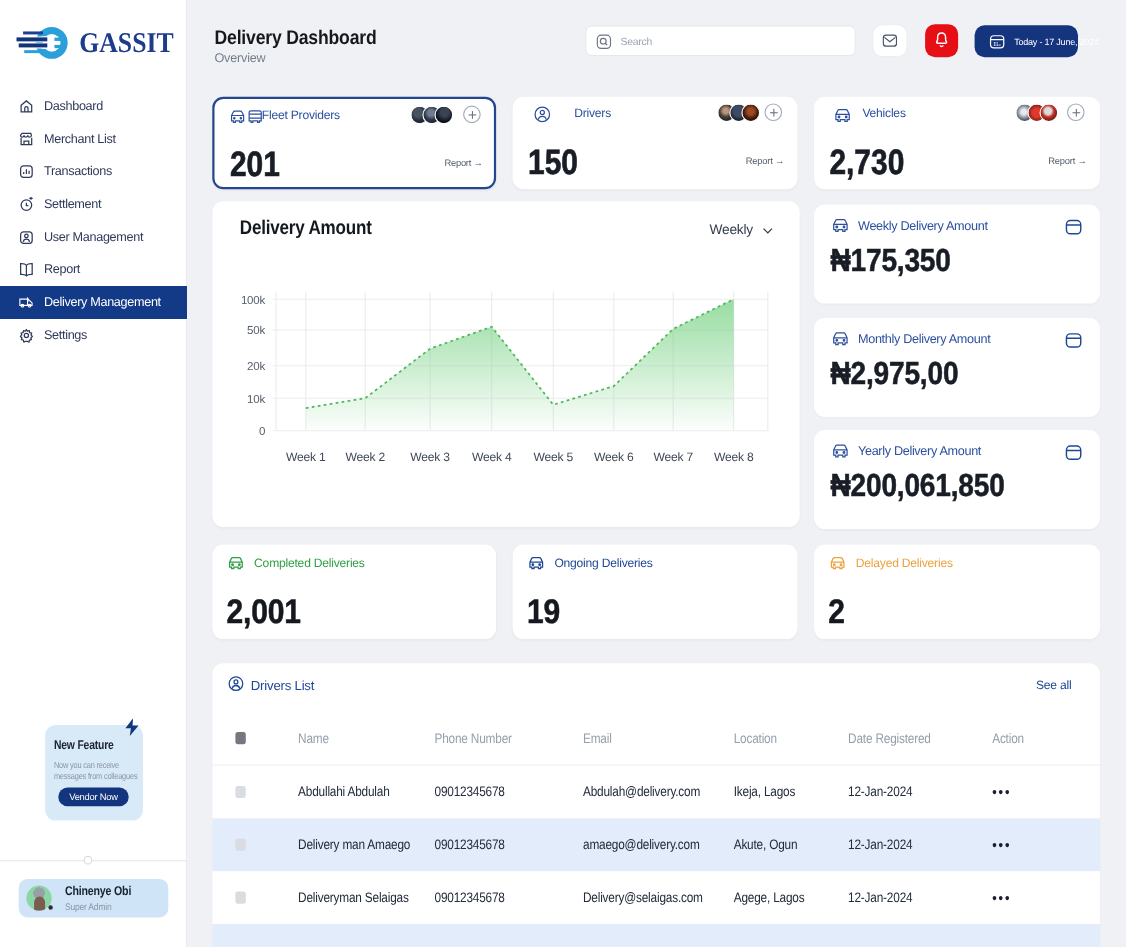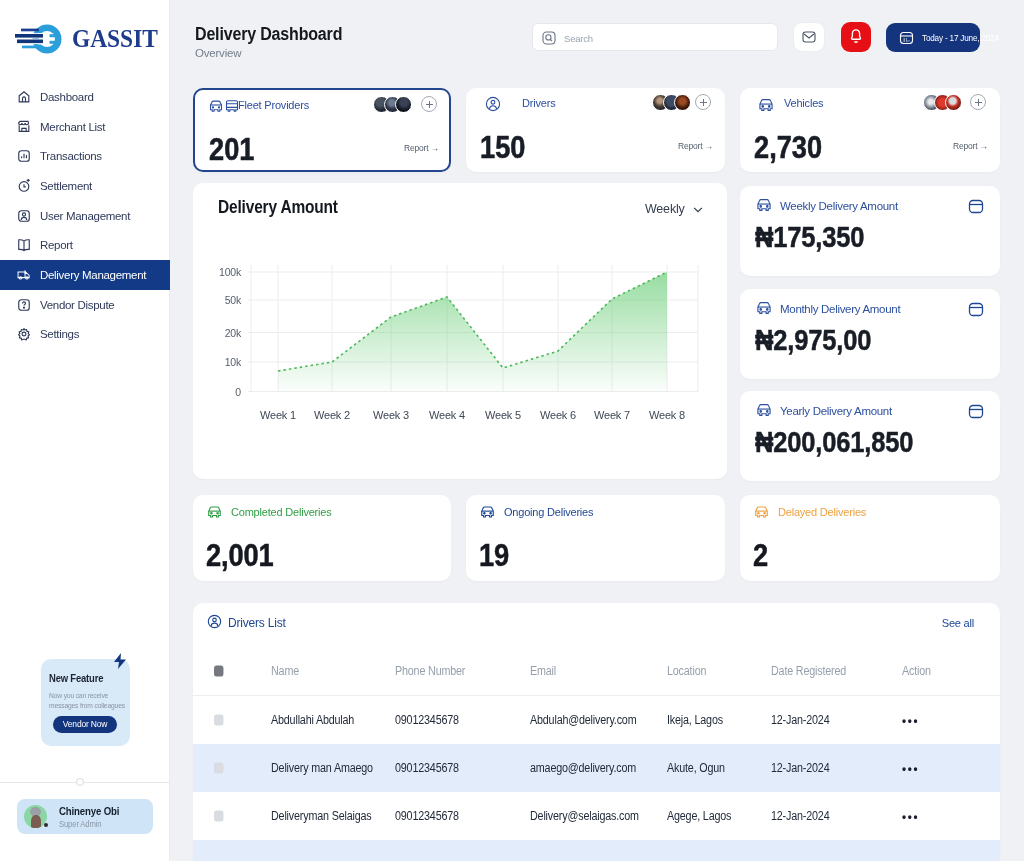--- a/index.html
+++ b/index.html
@@ -161,25 +161,20 @@
     <div class="nav-item"><svg viewBox="0 0 16 16" fill="none" stroke="#2f3a59" stroke-width="1.3">
           <path d="M8 3.5 C6.8 2.3 5 2 3 2 L2 2 L2 13 L3 13 C5 13 6.8 13.3 8 14.5 C9.2 13.3 11 13 13 13 L14 13 L14 2 L13 2 C11 2 9.2 2.3 8 3.5 L8 14.5"></path>
         </svg>Report</div>
     <div class="nav-item active"><svg viewBox="0 0 16 16" fill="none" stroke="#ffffff" stroke-width="1.15">
           <path d="M1.2 4.5 L9.2 4.5 L9.2 11 L1.2 11 Z"></path>
           <path d="M9.2 6.2 L11.6 6.2 L13.9 8.4 L13.9 11 L9.2 11"></path>
           <path d="M9.2 6.2 L9.2 3.6 L11.2 6"></path>
           <circle cx="3.9" cy="11.3" r="1.35"></circle>
           <circle cx="11.3" cy="11.3" r="1.35"></circle>
         </svg>Delivery Management</div>
-    <div class="nav-item"><svg viewBox="0 0 16 16" fill="none" stroke="#2f3a59" stroke-width="1.3">
-          <rect x="2" y="2" width="12" height="12" rx="3"></rect>
-          <path d="M6.3 6.2 C6.3 5.1 7 4.5 8 4.5 C9 4.5 9.7 5.2 9.7 6.1 C9.7 7.4 8 7.4 8 8.7"></path>
-          <circle cx="8" cy="11" r="0.5" fill="#2f3a59"></circle>
-        </svg>Vendor Dispute</div>
     <div class="nav-item"><svg viewBox="0 0 16 16" fill="none" stroke="#2f3a59" stroke-width="1.3">
           <circle cx="8" cy="8" r="2.2"></circle>
           <path d="M8 1.8 L9 3.4 L11 2.9 L11.4 5 L13.5 5.4 L12.8 7.4 L14.2 9 L12.6 10.3 L13.2 12.4 L11.1 12.7 L10.7 14.8 L8.7 14 L7.3 14 L5.3 14.8 L4.9 12.7 L2.8 12.4 L3.4 10.3 L1.8 9 L3.2 7.4 L2.5 5.4 L4.6 5 L5 2.9 L7 3.4 Z" stroke-linejoin="round"></path>
         </svg>Settings</div>
   </div>
   <div id="feat">
     <div class="t">New Feature</div>
     <div class="s">Now you can receive messages from colleagues</div>
     <div class="b">Vendor Now</div>
   </div>

